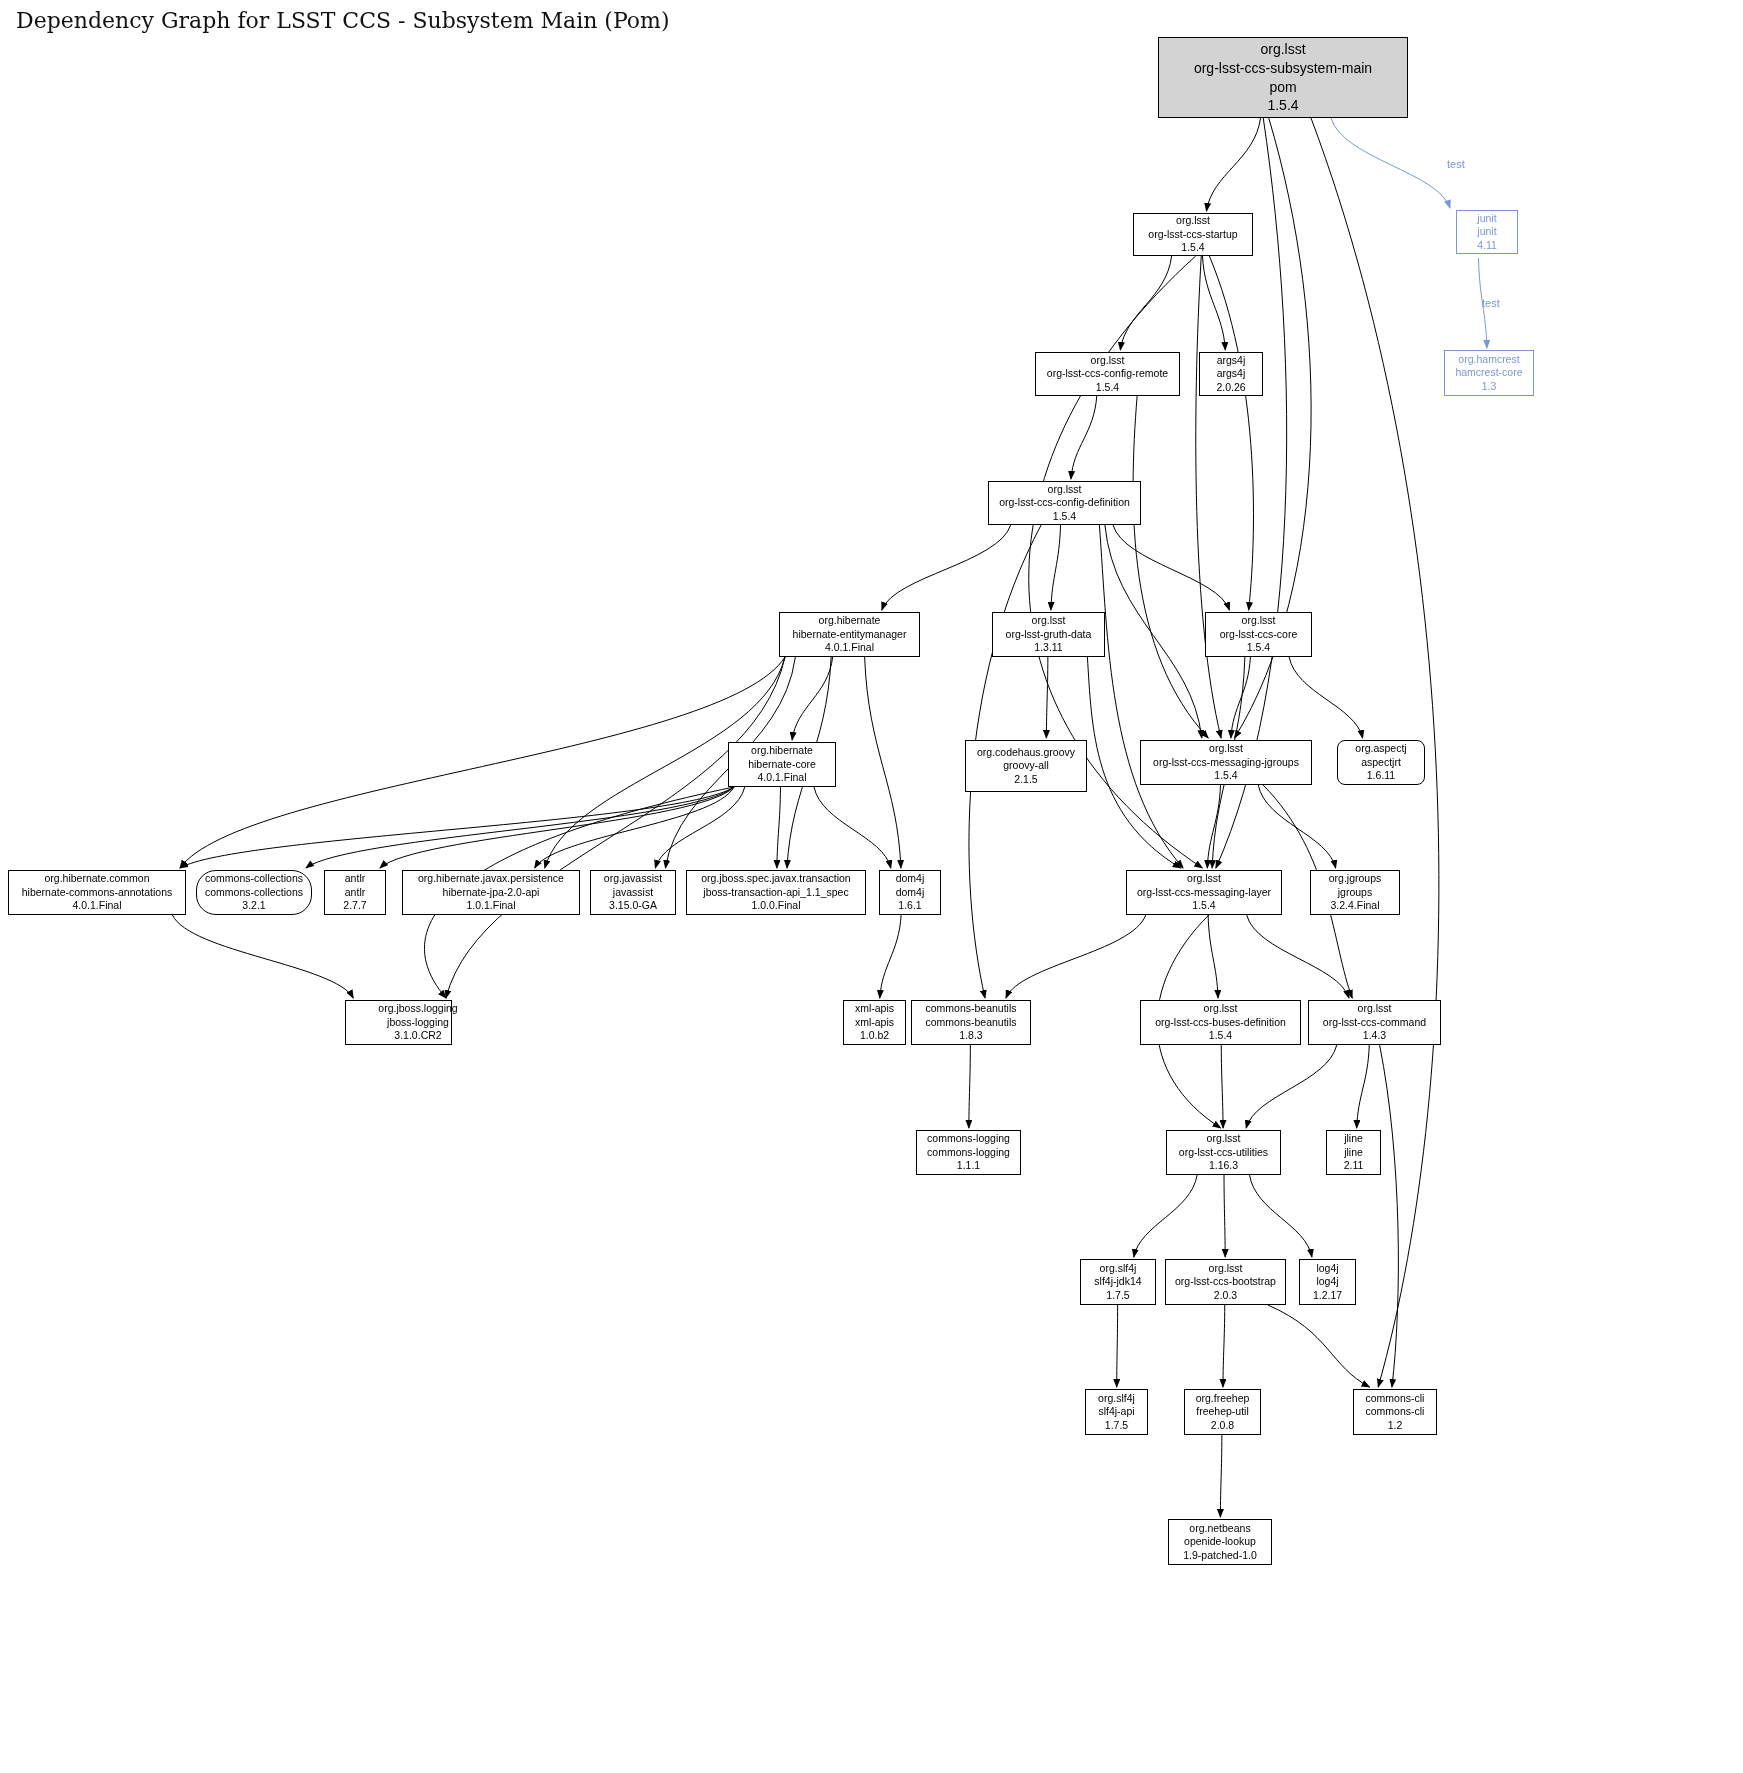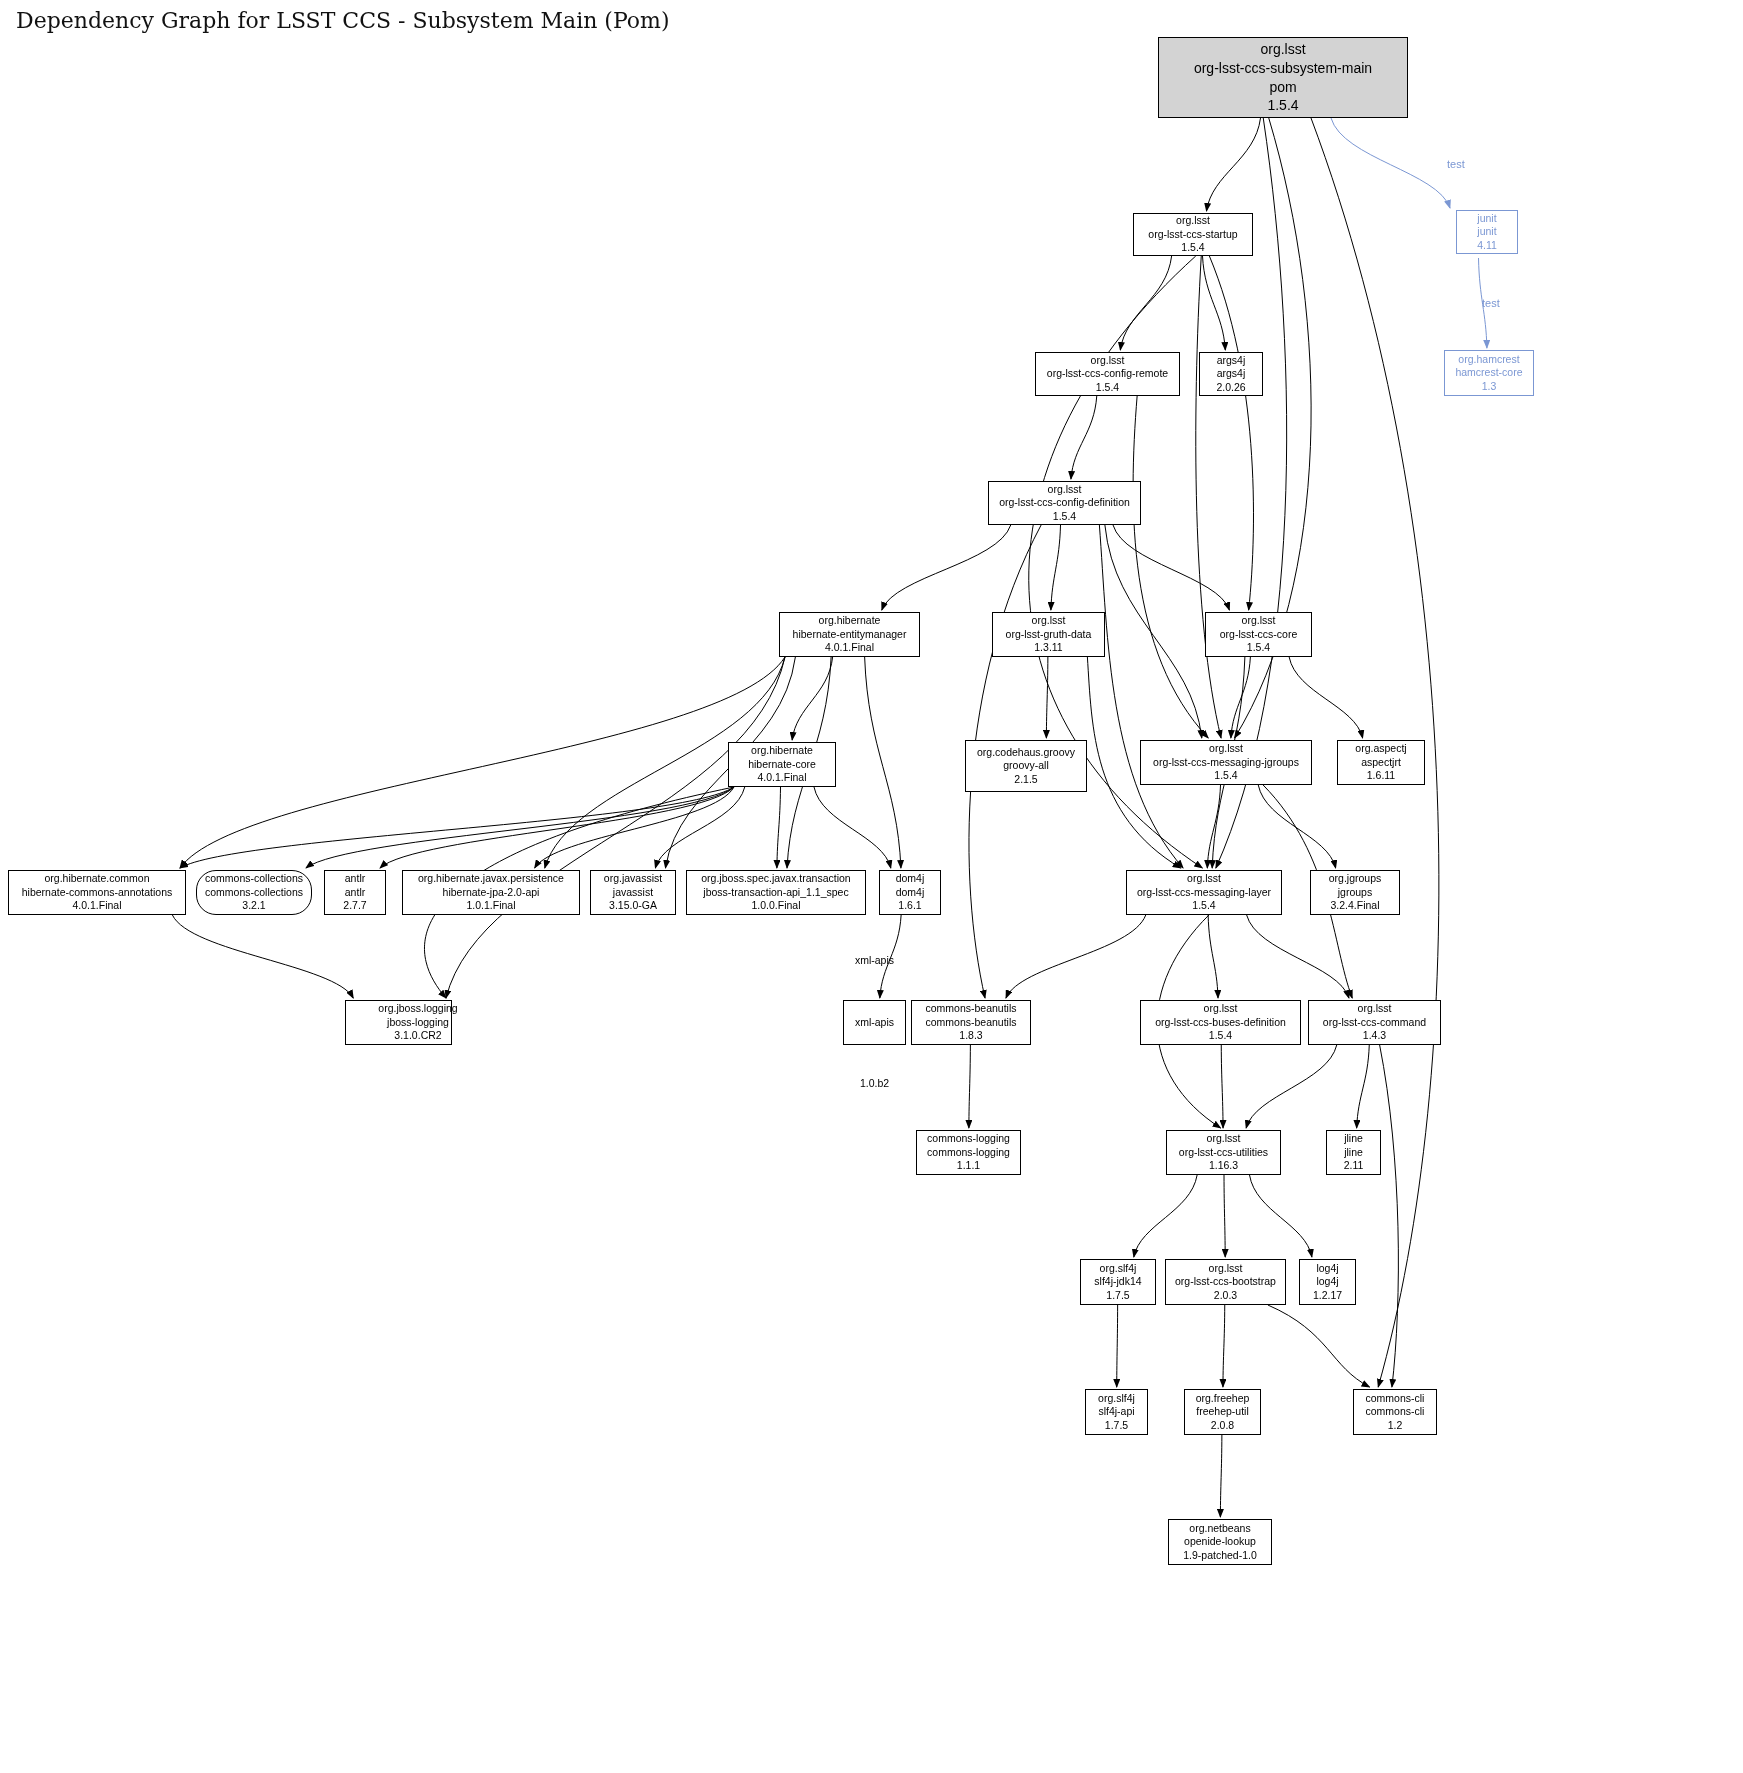--- a/index.html
+++ b/index.html
@@ -147,21 +147,21 @@
     <div class="node" style="left: 965px; top: 740px; width: 122px; height: 52px;">
       <div class="nl">org.codehaus.groovy</div>
       <div class="nl">groovy-all</div>
       <div class="nl">2.1.5</div>
     </div>
     <div class="node" style="left: 1140px; top: 740px; width: 172px; height: 45px;">
       <div class="nl">org.lsst</div>
       <div class="nl">org-lsst-ccs-messaging-jgroups</div>
       <div class="nl">1.5.4</div>
     </div>
-    <div class="node" style="left: 1337px; top: 740px; width: 88px; height: 45px;">
+    <div class="node" style="left: 1337px; top: 740px; width: 88px; height: 45px; border-radius: 8px;">
       <div class="nl">org.aspectj</div>
       <div class="nl">aspectjrt</div>
       <div class="nl">1.6.11</div>
     </div>
     <div class="node" style="left: 728px; top: 742px; width: 108px; height: 45px;">
       <div class="nl">org.hibernate</div>
       <div class="nl">hibernate-core</div>
       <div class="nl">4.0.1.Final</div>
     </div>
     <div class="node" style="left: 8px; top: 870px; width: 178px; height: 45px;">
@@ -207,21 +207,21 @@
     <div class="node" style="left: 1310px; top: 870px; width: 90px; height: 45px;">
       <div class="nl">org.jgroups</div>
       <div class="nl">jgroups</div>
       <div class="nl">3.2.4.Final</div>
     </div>
     <div class="node" style="left: 345px; top: 1000px; width: 107px; height: 45px; padding-left: 40px;">
       <div class="nl">org.jboss.logging</div>
       <div class="nl">jboss-logging</div>
       <div class="nl">3.1.0.CR2</div>
     </div>
-    <div class="node" style="left: 843px; top: 1000px; width: 63px; height: 45px; gap: 48px;">
+    <div class="node" style="left: 843px; top: 1000px; width: 63px; height: 45px;">
       <div class="nl">xml-apis</div>
       <div class="nl">xml-apis</div>
       <div class="nl">1.0.b2</div>
     </div>
     <div class="node" style="left: 911px; top: 1000px; width: 120px; height: 45px;">
       <div class="nl">commons-beanutils</div>
       <div class="nl">commons-beanutils</div>
       <div class="nl">1.8.3</div>
     </div>
     <div class="node" style="left: 1140px; top: 1000px; width: 161px; height: 45px;">

